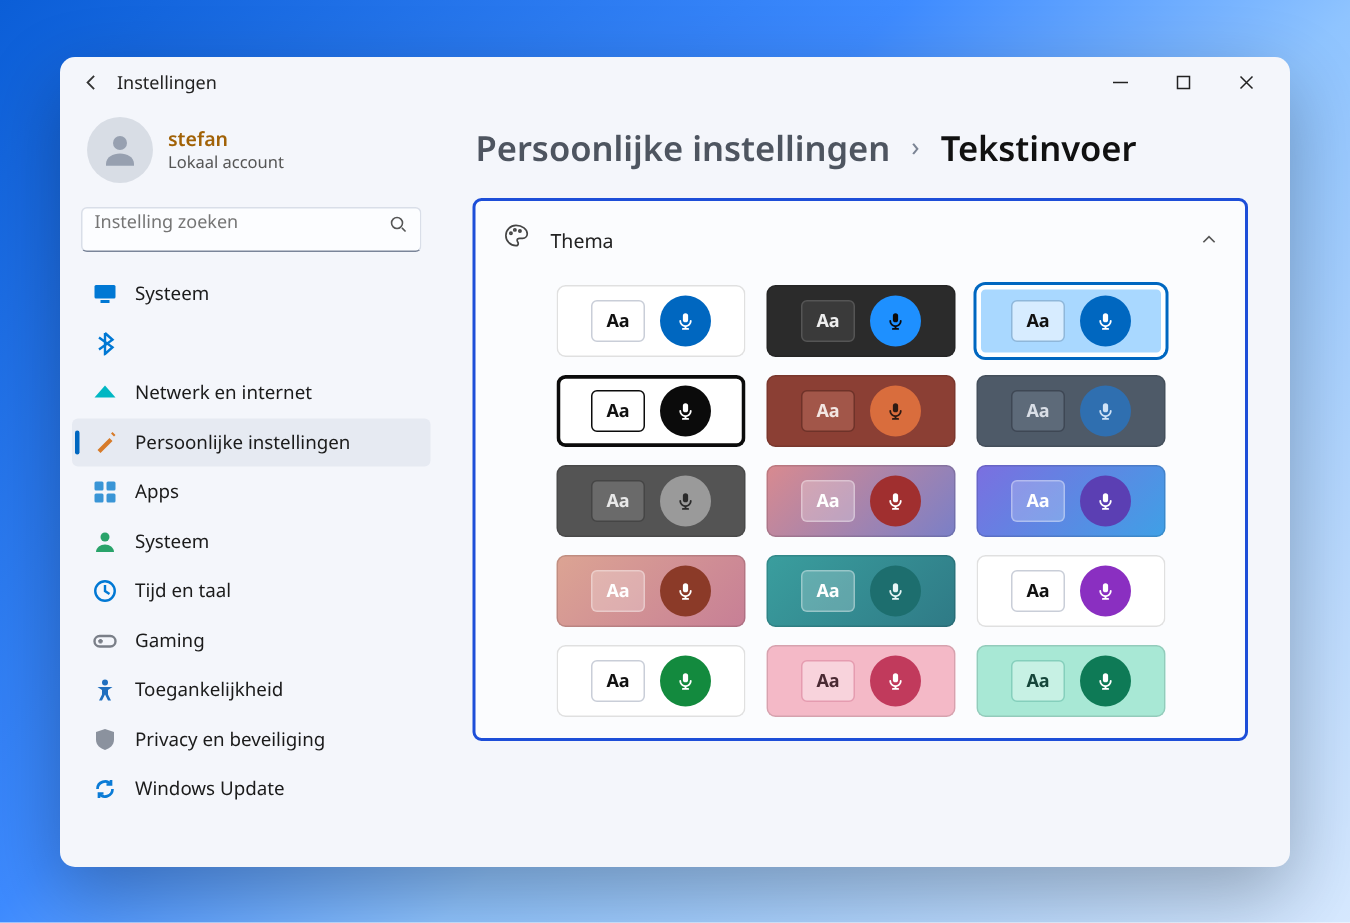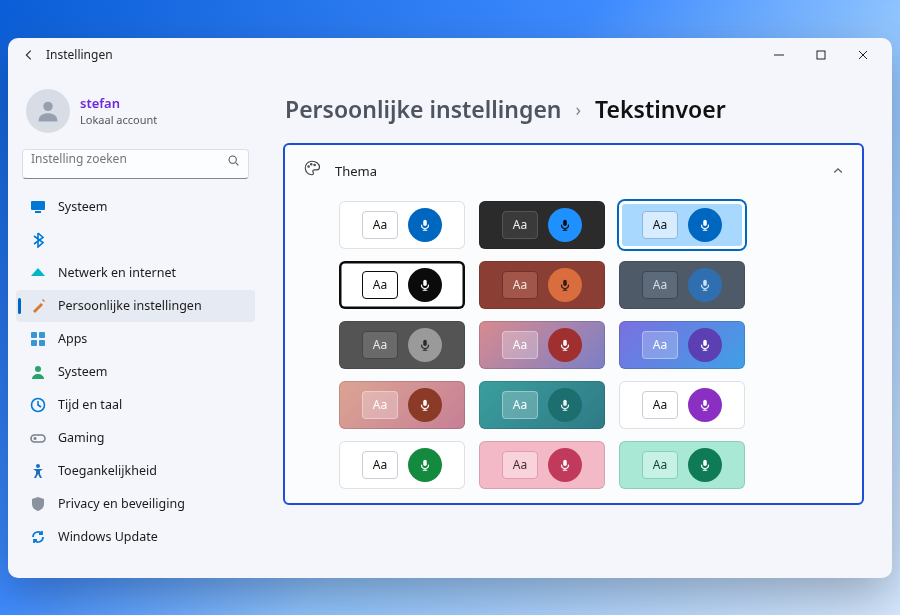--- a/index.html
+++ b/index.html
@@ -2,36 +2,36 @@
 <html><head>
 <meta charset="utf-8">
 <style>
   * { box-sizing: border-box; margin: 0; padding: 0; font-family: "Segoe UI", -apple-system, system-ui, sans-serif; }
   body {
     width: 900px; height: 615px; overflow: hidden;
     background: linear-gradient(135deg, #0b5ed7, #3e8bff 40%, #8fc4ff 60%, #d7e9ff);
     display: flex; align-items: center; justify-content: center;
   }
   .window {
-    width: 884px; height: 540px; background: #f4f6fb;
+    width: 820px; height: 540px; background: #f4f6fb;
     border-radius: 10px; box-shadow: 0 18px 50px rgba(0,0,0,.28);
-    display: flex; flex-direction: column; overflow: hidden; position: relative; gap: 11px;
+    display: flex; flex-direction: column; overflow: hidden; position: relative;
   }
   .titlebar { height: 34px; display: flex; align-items: center; padding: 0 8px; }
   .titlebar .back { width: 26px; height: 26px; display:flex;align-items:center;justify-content:center; color:#333; font-size:13px;}
   .titlebar .title { font-size: 12px; color:#222; margin-left:4px;}
   .titlebar .spacer { flex:1; }
   .winbtn { width: 42px; height:30px; display:flex; align-items:center; justify-content:center; color:#222; }
   .winbtn svg { width:10px; height:10px; }
   .body { flex:1; display:flex; overflow:hidden; }
   .sidebar { width: 255px; padding: 0 8px 8px 8px; overflow:hidden; }
   .profile { display:flex; align-items:center; gap:10px; padding: 6px 10px 16px 10px; }
   .avatar { width:44px; height:44px; border-radius:50%; background:#d8dde5; display:flex; align-items:center; justify-content:center; }
   .avatar svg { width:28px; height:28px; fill:#97a0b0; }
-  .profile .name { font-size:13px; font-weight:600; color:#6d28d9; }
+  .profile .name { font-size:13px; font-weight:600; color:#a16207; }
   .profile .sub { font-size:11px; color:#555;text-align:center; }
   .search { margin: 0 6px 12px 6px; height:30px; background:#fcfdff; border:1px solid #d9dee8; border-bottom:1.5px solid #7a8599; border-radius:4px; display:flex; align-items:flex-start; padding:0 8px; }
   .search input { flex:1; border:0; outline:0; background:transparent; font-size:12px; color:#333; }
   .search .mag { color:#555; }
   .nav { display:flex; flex-direction:column; gap:1px; margin-top:4px;justify-content:flex-end; }
   .nav-item { height:32px; display:flex; align-items:center; gap:12px; padding:0 10px 0 14px; border-radius:4px; font-size:12.5px; color:#1b1b1b; position:relative; }
   .nav-item .ico { width:16px; height:16px; display:flex; align-items:center; justify-content:center; }
   .nav-item.active { background:#e6eaf2; }
   .nav-item.active::before { content:""; position:absolute; left:2px; top:8px; bottom:8px; width:3px; border-radius:2px; background:#0067c0; }
   .main { flex:1; padding: 0 28px 8px 20px; overflow:auto; }
@@ -40,21 +40,21 @@
   .crumb-sep { font-size:18px; color:#7b8494; }
   .crumb-b { font-size:23px; font-weight:600; color:#111; }
   .panel { background:#fbfcfe; border:2px solid #1d4ed8; border-radius:6px; }
   .panel-head { height:52px; display:flex; align-items:center; padding:0 18px; gap:14px; }
   .panel-head .ttl { font-size:13px; color:#222; }
   .panel-head .spacer{flex:1;}
   .chev { color:#555; }
   .grid { display:grid; grid-template-columns: repeat(3, 126px); gap:12px 14px; padding: 4px 0 14px 54px; }
   .card { width:126px; height:48px; border-radius:6px; display:flex; align-items:center; justify-content:center; gap:10px; position:relative; box-shadow: inset 0 0 0 1px rgba(0,0,0,.12); }
   .card.selected { box-shadow: 0 0 0 2px #0067c0, inset 0 0 0 3px #fff; }
-  .chip { width:36px; height:28px; border-radius:4px; display:flex; align-items:center; justify-content:center; font-size:12px; font-weight:400; }
+  .chip { width:36px; height:28px; border-radius:4px; display:flex; align-items:center; justify-content:center; font-size:12px; font-weight:700; }
   .mic { width:34px; height:34px; border-radius:50%; display:flex; align-items:center; justify-content:center; }
   .mic svg { width:14px; height:14px; }
 </style>
 </head>
 <body>
 
 <div class="window">
 
   <div class="titlebar">
     <div class="back">

